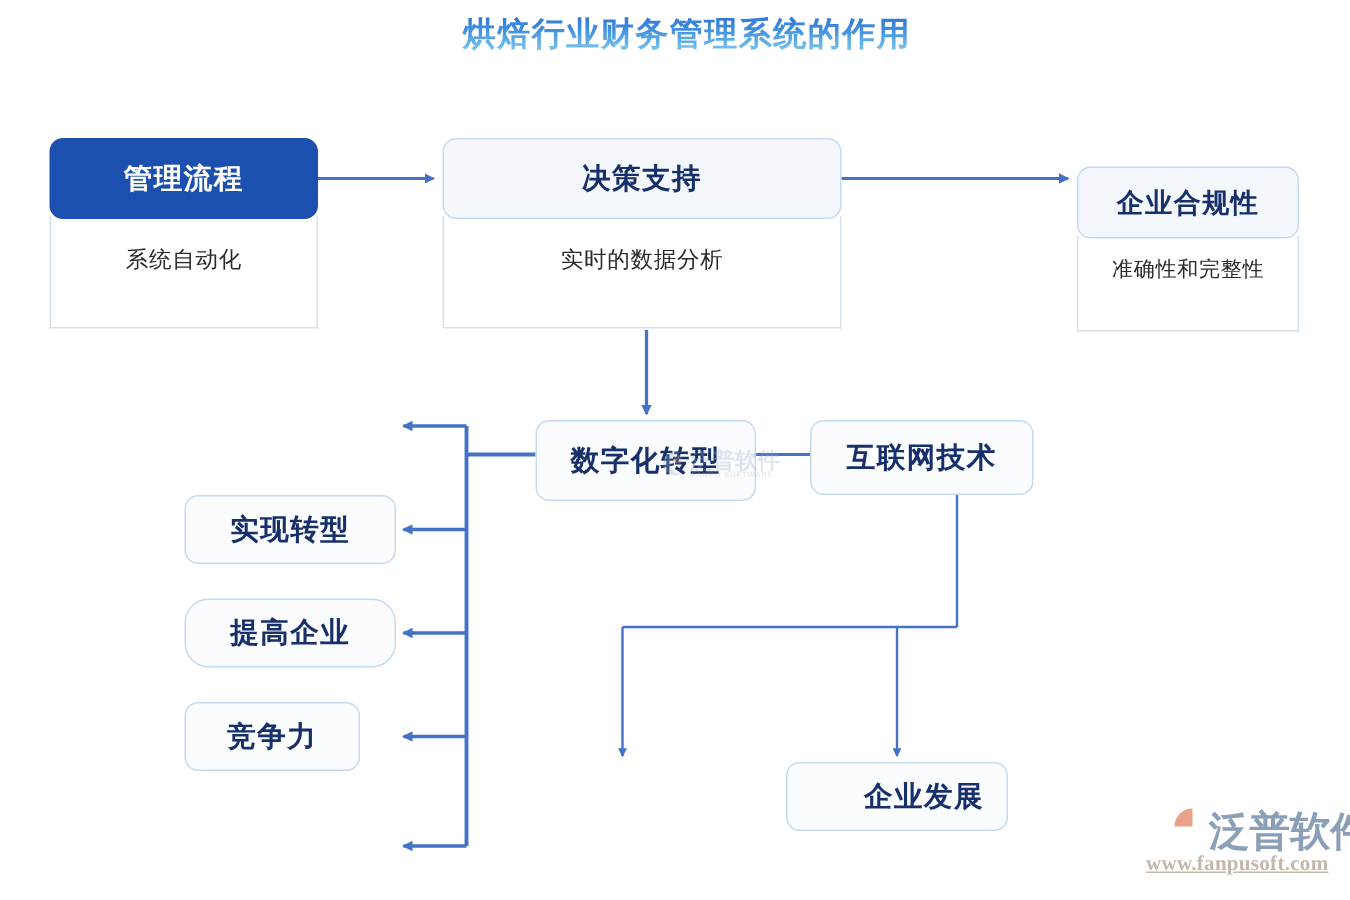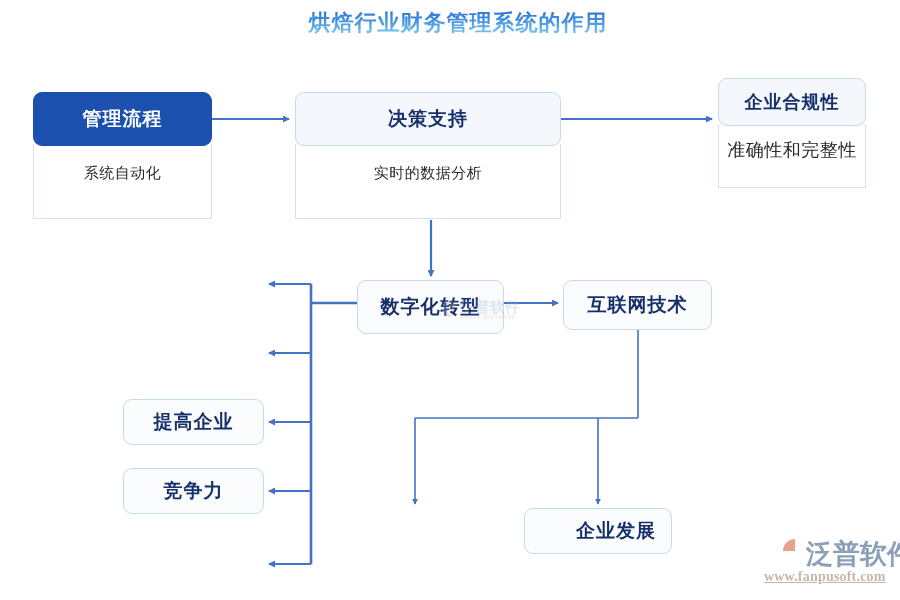--- a/index.html
+++ b/index.html
@@ -226,34 +226,35 @@
   <div class="card primary" style="left:33px; top:92px; width:179px; height:127px;">
     <div class="hd">管理流程</div>
     <div class="bd" style="height:75px;">系统自动化</div>
   </div>
 
   <div class="card light" style="left:295px; top:92px; width:266px; height:127px;">
     <div class="hd">决策支持</div>
     <div class="bd" style="height:75px;">实时的数据分析</div>
   </div>
 
-  <div class="card light" style="left:718px; top:78px; width:148px; height:110px;">
+  <div class="card light" style="left:718px; top:111px; width:148px; height:110px;">
     <div class="hd" style="height:48px; font-size:18px;">企业合规性</div>
-    <div class="bd" style="height:64px; padding-top:14px; font-size:18px;">准确性和完整性</div>
+    <div class="bd" style="height:64px; padding-top:14px; font-size:14px;">准确性和完整性</div>
   </div>
 
   <div class="node" style="left:357px; top:280px; width:147px; height:54px;">数字化转型</div>
 
-  <div class="node" style="left:563px; top:280px; width:149px; height:50px;">互联网技术</div>
-
-
-
-  <div class="node" style="left:123px; top:399px; width:141px; height:46px;">提高企业</div>
-
-  <div class="node" style="left:123px; top:468px; width:141px; height:46px;font-family:Liberation Serif, serif;">竞争力</div>
+  <div class="node" style="left:540px; top:280px; width:149px; height:50px;">互联网技术</div>
+
+
+  <div class="node" style="left:123px; top:330px; width:141px; height:46px;">实现转型</div>
+
+  <div class="node" style="left:123px; top:399px; width:141px; height:46px;border-radius:16px;">提高企业</div>
+
+  <div class="node" style="left:123px; top:468px; width:117px; height:46px;font-family:Liberation Serif, serif;">竞争力</div>
 
 
 
   <div class="node" style="left:524px; top:508px; width:148px; height:46px;padding-left:36px;">企业发展</div>
 
   <div class="watermark">
     <svg width="20" height="20" viewBox="0 0 20 20" style="position:absolute;left:0;top:1px;">
       <path d="M16,3 A8,8 0 1,0 16,17 A6.5,6.5 0 1,1 16,3 Z" fill="#9ab0c8"></path>
       <path d="M10,10 A6,6 0 0,1 16,4 L16,10 Z" fill="#e0a78f"></path>
     </svg>

